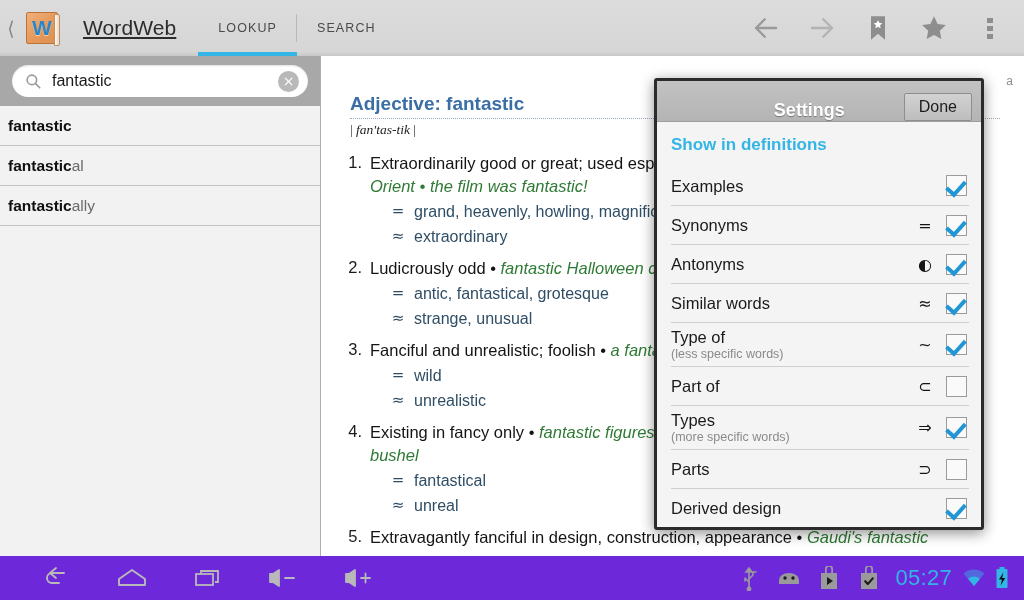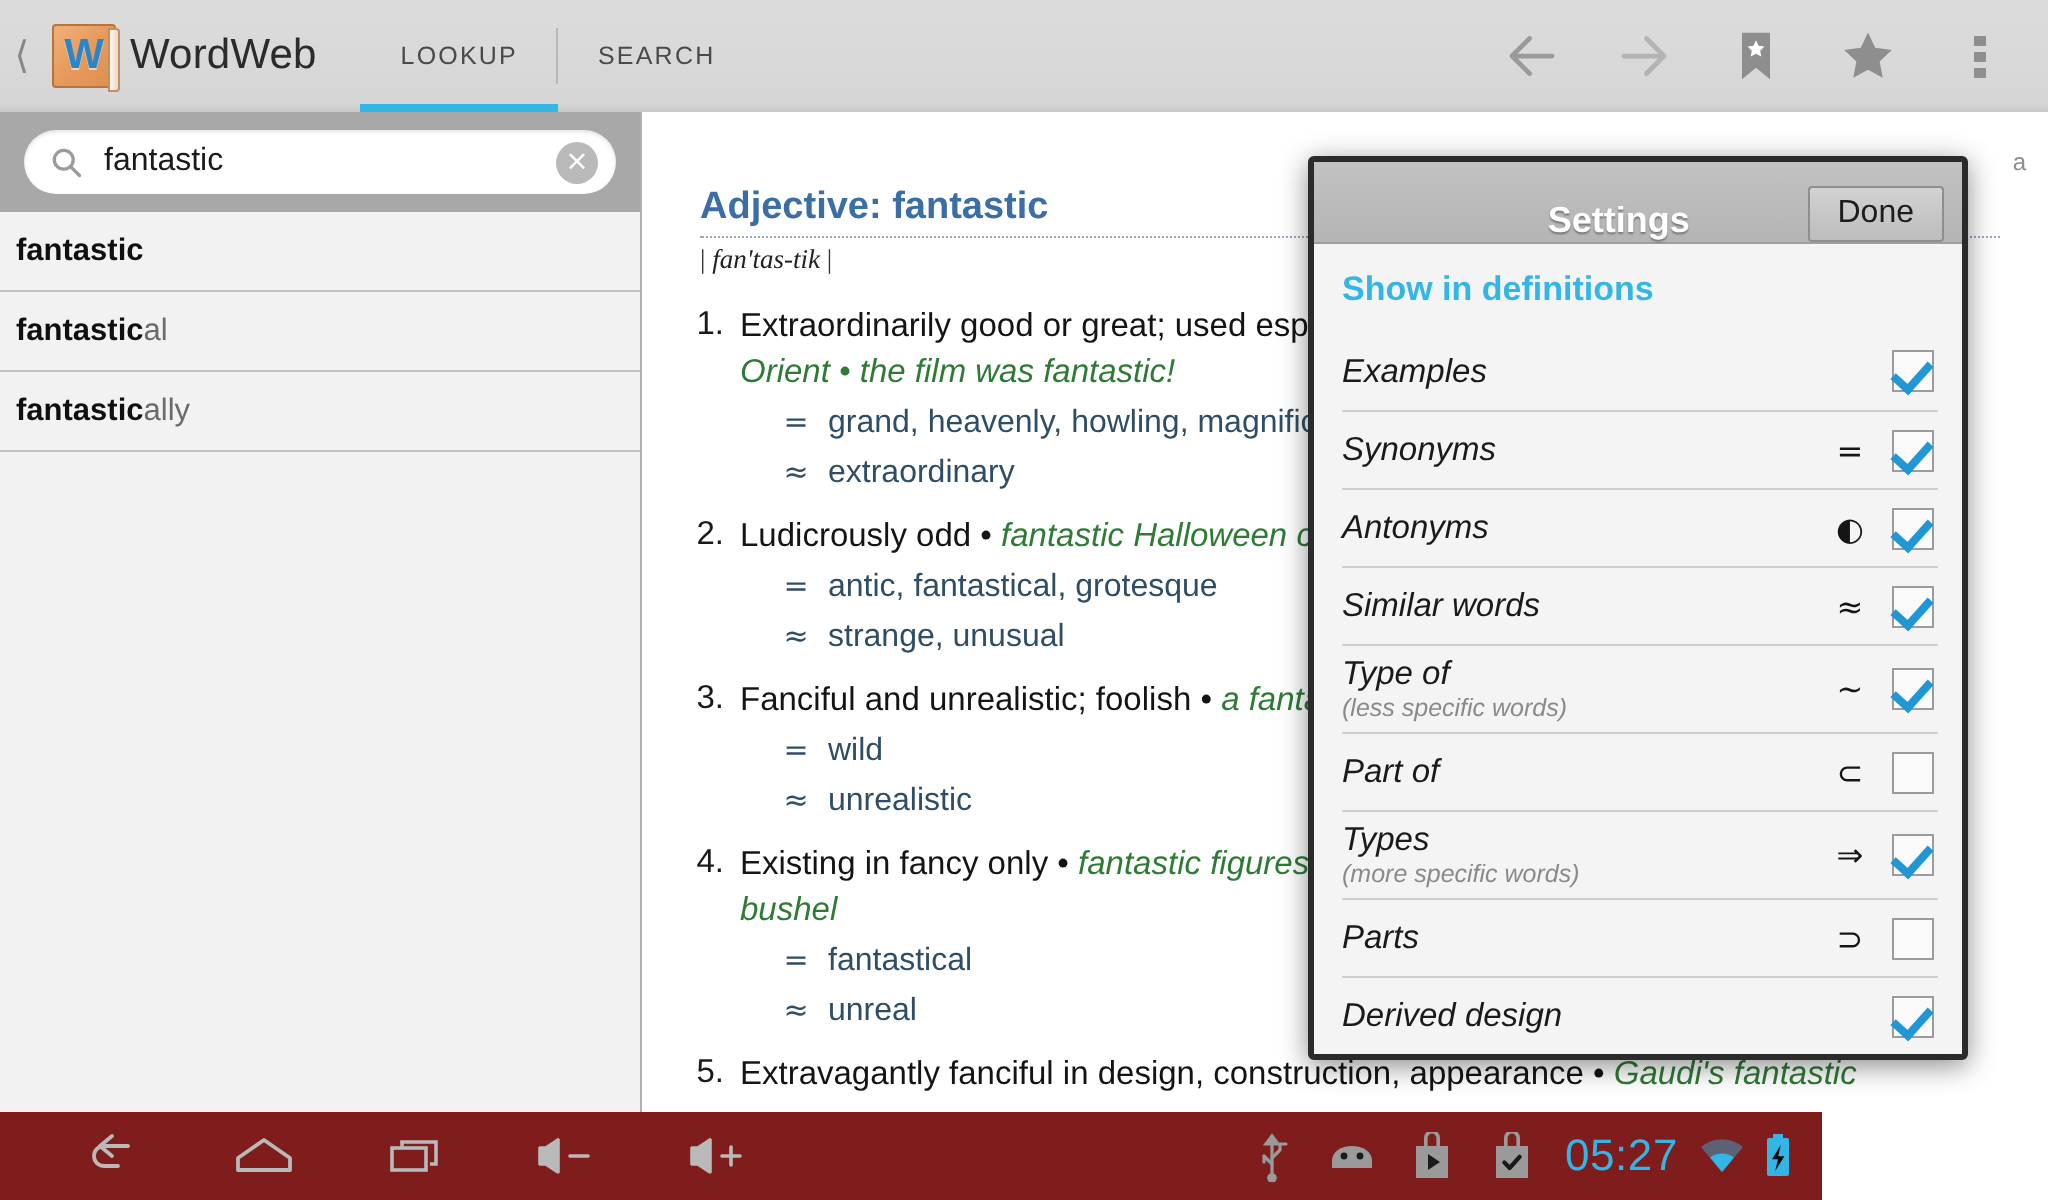--- a/index.html
+++ b/index.html
@@ -35,21 +35,21 @@
     background: linear-gradient(to right,#fff8f0,#e8d8c8); border:1px solid #c09060;
     border-radius:0 2px 2px 0;
   }
   .book-w {
     position: absolute; inset: 0; display:flex; align-items:center; justify-content:center;
     font-weight: bold; font-size: 21px; color: #2a86c8;
     text-shadow: 0 1px 0 rgba(255,255,255,.55);
     font-family: "Liberation Sans", sans-serif;
   }
   .ab-title {
-    margin-left: 4px; font-size: 21px; color: #2b2b2b; letter-spacing: .1px;
+    margin-left: 22px; font-size: 21px; color: #2b2b2b; letter-spacing: .1px; text-decoration: underline;
   }
   .ab-tabs { display: flex; align-items: stretch; height: 56px; margin-left: 22px; }
   .ab-tab {
     position: relative; height: 56px; padding: 0 20px;
     display: flex; align-items: center; justify-content: center;
     font-size: 12.5px; font-weight: normal; letter-spacing: 1.1px; color: #4a4a4a;
   }
   .ab-tab.sep:after {
     content:""; position:absolute; right:0; top:14px; bottom:14px; width:1px; background:#b8b8b8;
   }
@@ -155,21 +155,21 @@
     text-shadow: 0 1px 1px rgba(0,0,0,.35); padding-left: 58px;
   }
   .dlg-done {
     margin-right: 9px; padding: 4px 14px; font-size: 16px; color: #1d1d1d;
     background: linear-gradient(to bottom,#d2d2d2,#bdbdbd);
     border: 1px solid #8e8e8e; border-radius: 2px;
   }
   .dlg-section {
     font-size: 17px; font-weight: bold; color: #33b5e5; padding: 13px 0 11px 14px;
   }
-  .opt-list { padding: 0 12px 0 14px; font-style: italic; }
+  .opt-list { padding: 0 12px 0 14px; }
   .opt {
     display:flex; align-items:center; min-height: 39px;
     border-top: 1px solid #cfcfcf; padding: 4px 0;
   }
   .opt:first-child { border-top: none; }
   .opt-labels { flex: 1; }
   .opt-label { font-size: 16.5px; color: #1a1a1a; line-height: 20px; }
   .opt-sub { font-size: 12.5px; color: #8a8a8a; line-height: 15px; }
   .opt-sym {
     width: 34px; text-align:center; font-size: 16px; color: #151515;
@@ -179,22 +179,22 @@
     width: 21px; height: 21px; border: 1px solid #9b9b9b; background: #fafafa;
     position: relative; flex:none; margin-left: 4px; margin-right: 2px;
   }
   .cbox.on:after {
     content:""; position:absolute; left: 3px; top: 1px; width: 8px; height: 15px;
     border: solid #2196d4; border-width: 0 4px 4px 0; transform: rotate(42deg);
   }
 
   
   .navbar {
-    position:absolute; left:0; bottom:0; width:911px; height:44px;
-    background:#7f1d1d; display:flex; align-items:center;
+    position:absolute; left:0; bottom:0; width:1024px; height:44px;
+    background:#6d28d9; display:flex; align-items:center;
   }
   .nav-left { display:flex; align-items:center; padding-left: 18px; }
   .nav-btn {
     width: 76px; height: 44px; display:flex; align-items:center; justify-content:center;
     color:#b9b9b9;
   }
   .nav-spacer { flex:1; }
   .nav-right { display:flex; align-items:center; padding-right: 8px; }
   .sys-icon {
     width: 40px; height:44px; display:flex; align-items:center; justify-content:center;

